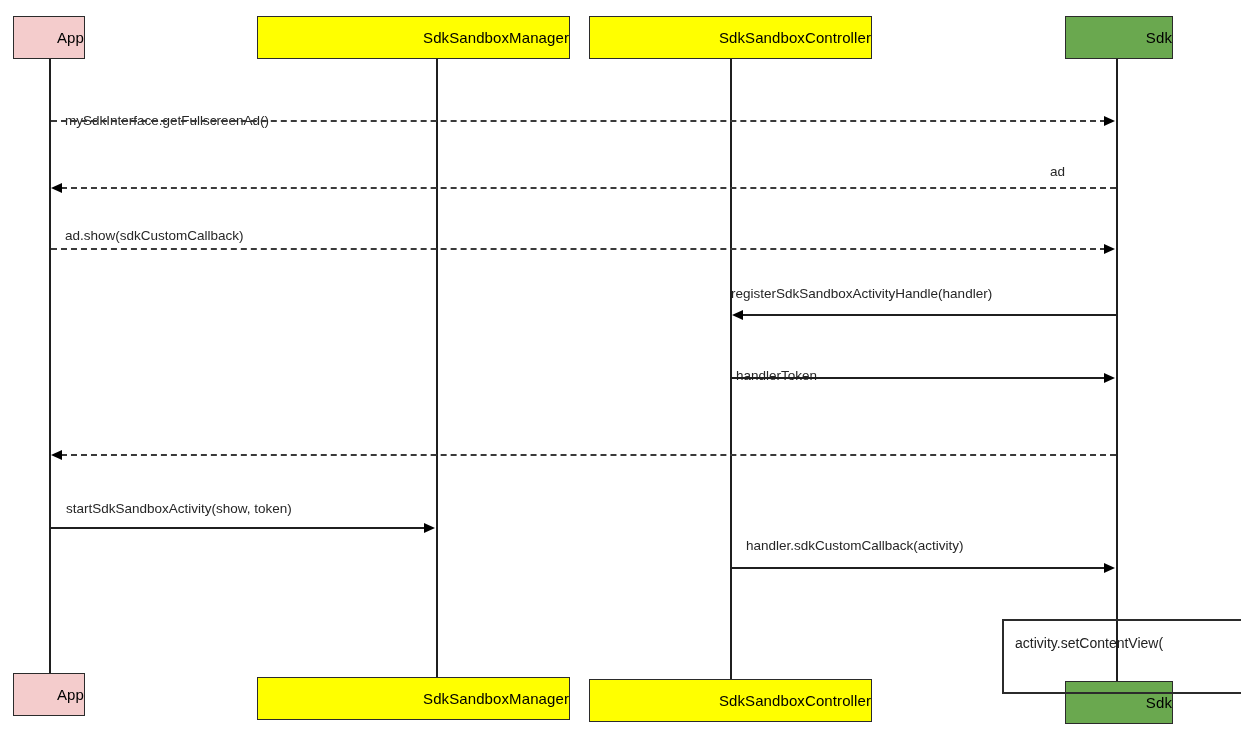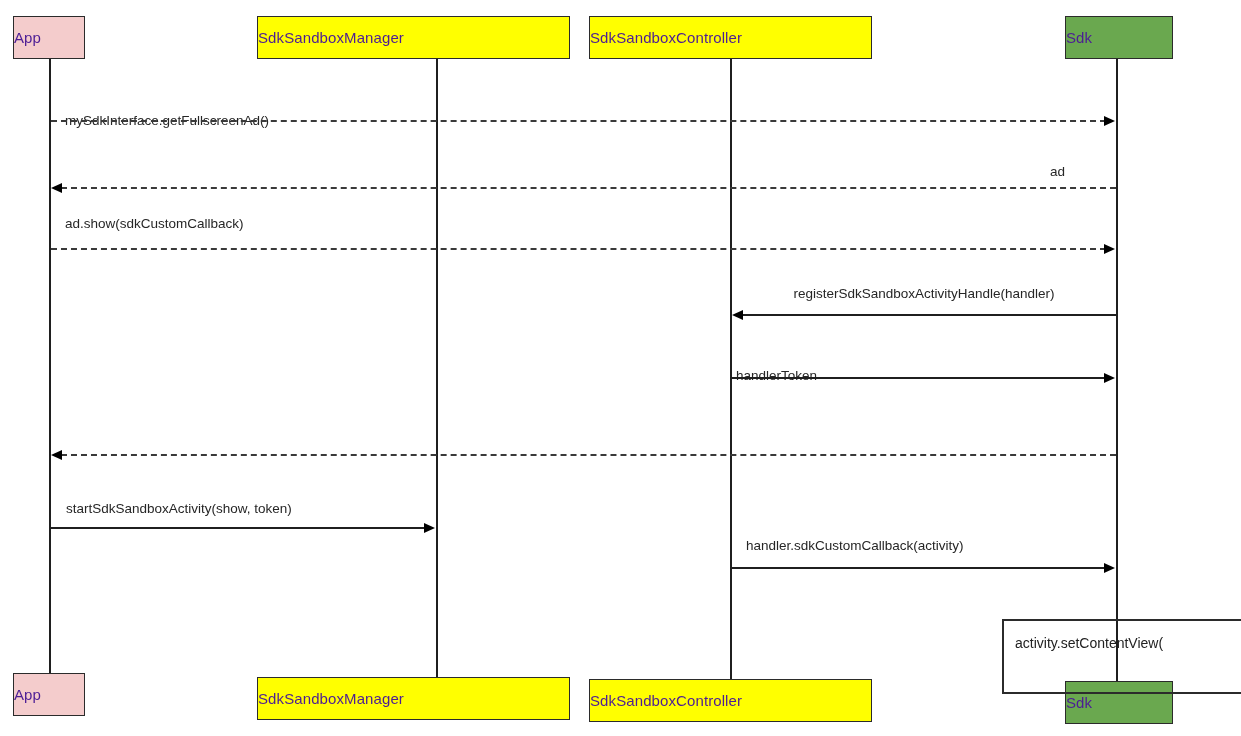--- a/index.html
+++ b/index.html
@@ -2,22 +2,22 @@
 <html><head>
 <meta charset="utf-8">
 <style>
   html,body{margin:0;padding:0;background:#ffffff;}
   body{font-family:"Liberation Sans", sans-serif;}
   .canvas{position:relative;width:1241px;height:736px;background:#ffffff;overflow:hidden;}
 
   .pbox{
     position:absolute;height:43px;box-sizing:border-box;
     border:1.6px solid #2b2b2b;
-    display:flex;align-items:center;justify-content:flex-start;
-    font-size:15px;color:#4c1d95;letter-spacing:.1px;
+    display:flex;align-items:center;justify-content:flex-end;
+    font-size:15px;color:#000000;letter-spacing:.1px;
   }
   .fill-pink{background:#f4cccc;}
   .fill-yellow{background:#ffff00;}
   .fill-green{background:#6aa84f;}
 
   .lifeline{position:absolute;width:2px;background:#1f1f1f;}
 
   .msg-label{
     position:absolute;font-size:13.5px;color:#262626;white-space:nowrap;line-height:16px;
   }
@@ -70,25 +70,25 @@
     </div>
 
   <div class="msg-label" style="left:65px;top:93px;margin-top:20px;">mySdkInterface.getFullscreenAd()</div>
   <div class="mline dashed" style="left:51px;top:120px;width:1055px;"></div>
   <div class="arr right" style="left:1104px;top:116px;"></div>
 
   <div class="msg-label" style="left:915px;top:164px;width:150px;text-align:right;">ad</div>
   <div class="mline dashed" style="left:61px;top:187px;width:1055px;"></div>
   <div class="arr left" style="left:51px;top:183px;"></div>
 
-  <div class="msg-label" style="left:65px;top:216px;">ad.show(sdkCustomCallback)</div>
+  <div class="msg-label" style="left:65px;top:228px;">ad.show(sdkCustomCallback)</div>
   <div class="mline dashed" style="left:51px;top:248px;width:1055px;"></div>
   <div class="arr right" style="left:1104px;top:244px;"></div>
 
-  <div class="msg-label" style="left:731px;top:286px;width:386px;text-align:center;">registerSdkSandboxActivityHandle(handler)</div>
+  <div class="msg-label" style="left:731px;top:286px;width:386px;text-align:left;">registerSdkSandboxActivityHandle(handler)</div>
   <div class="mline" style="left:742px;top:314px;width:374px;"></div>
   <div class="arr left" style="left:732px;top:310px;"></div>
 
   <div class="msg-label" style="left:736px;top:356px;margin-top:12px;">handlerToken</div>
   <div class="mline" style="left:731px;top:377px;width:375px;"></div>
   <div class="arr right" style="left:1104px;top:373px;"></div>
 
   <div class="mline dashed" style="left:61px;top:454px;width:1055px;"></div>
   <div class="arr left" style="left:51px;top:450px;"></div>
 

